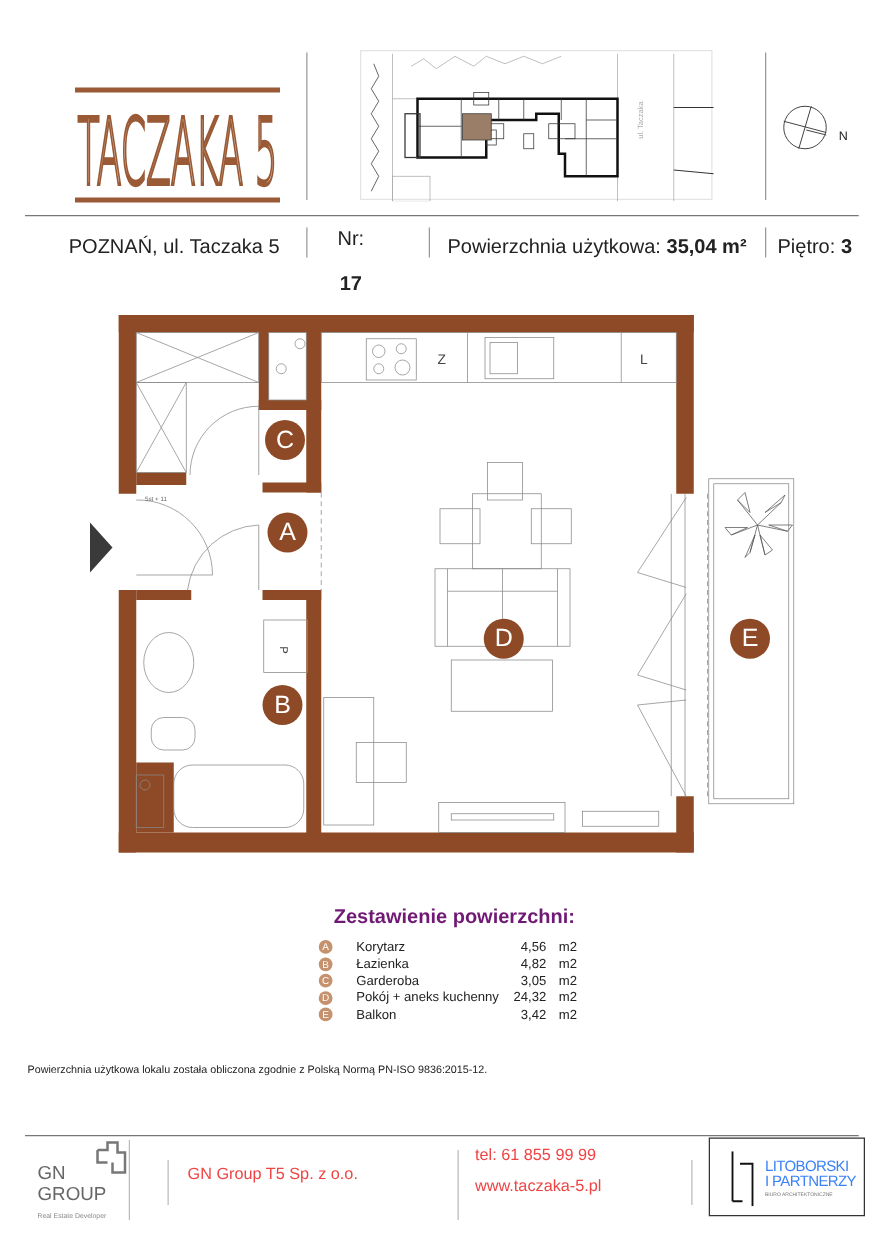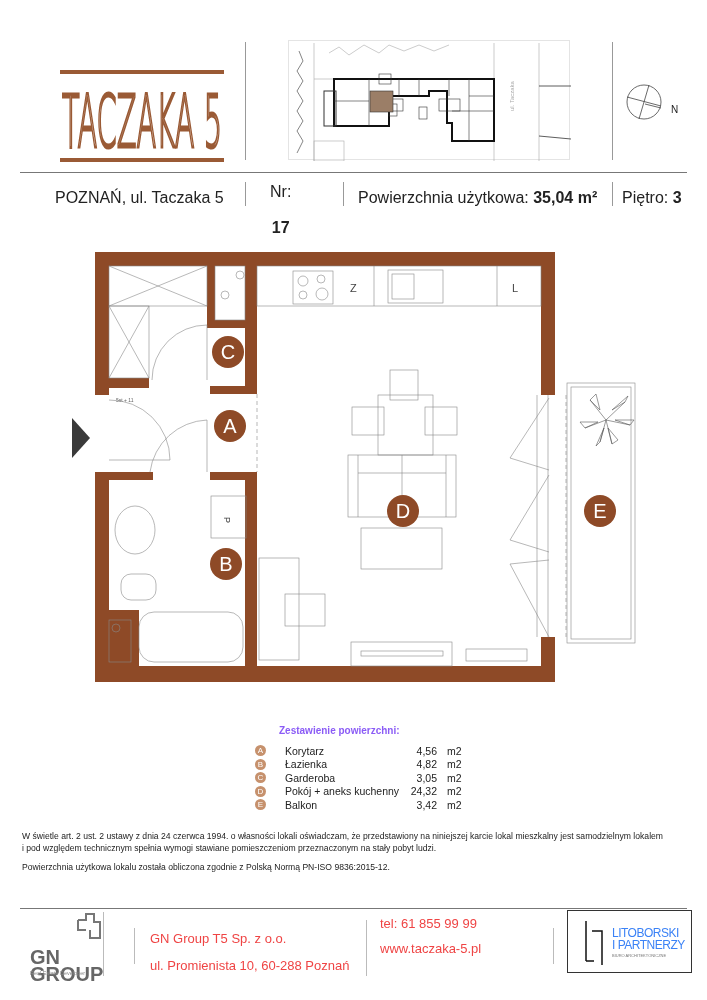--- a/index.html
+++ b/index.html
@@ -23,21 +23,21 @@
   
   .plan { left: 0; top: 230px; width: 707px; height: 470px; }
   .room-badge {
     position: absolute; width: 32px; height: 32px; border-radius: 50%;
     background: #8e4a27; color: #fff; font-size: 20px;
     display: flex; align-items: center; justify-content: center;
     font-family: "Liberation Sans", sans-serif;
   }
 
   .summary { left: 255px; top: 725px; width: 220px; }
-  .summary-title { font-weight: bold; font-size: 10px; margin-left: 24px; margin-bottom: 8px; color: #8b5cf6; }
+  .summary-title { font-weight: bold; font-size: 16px; margin-left: 12px; margin-bottom: 8px; color: #701a75; }
   .sum-row { display: flex; align-items: center; font-size: 10.5px; height: 13.5px; color: #222; }
   .sum-dot { width: 11px; height: 11px; border-radius: 50%; background: #c6916d; color: #fff; font-size: 8px; display:flex; align-items:center; justify-content:center; margin-right: 19px; }
   .sum-name { width: 118px; }
   .sum-val { width: 34px; text-align: right; margin-right: 10px; }
 
   .legal { left: 22px; top: 830px; width: 670px; font-size: 8.6px; color: #222; line-height: 12px; }
   .legal p { margin-bottom: 7px; }
 
   .footer-text { font-size: 13px; color: #ef4444; line-height: 22px; }
 </style>
@@ -273,43 +273,41 @@
   <div class="sum-row">
     <span class="sum-dot">E</span>
     <span class="sum-name">Balkon</span>
     <span class="sum-val">3,42</span>
     <span>m2</span>
   </div>
 </div>
 
 <div class="abs legal">
   <p>
-    <span>W świetle art. 2 ust. 2 ustawy z dnia 24 czerwca 1994. o własności lokali oświadczam, że przedstawiony na niniejszej karcie lokal mieszkalny jest samodzielnym lokalem</span><br>
-    <span>i pod względem technicznym spełnia wymogi stawiane pomieszczeniom przeznaczonym na stały pobyt ludzi.</span>
+    <br>
   </p>
   <p>Powierzchnia użytkowa lokalu została obliczona zgodnie z Polską Normą PN-ISO 9836:2015-12.</p>
 </div>
 <div class="hline" style="left:20px; top:908px; width:667px;"></div>
 
 <div class="abs" style="left:30px; top:912px; width:75px; height:66px;">
   <svg class="abs" style="left:40px; top:0;" width="32" height="30" viewBox="0 0 32 30">
     <path d="M8,8 L16,8 L16,2 L24,2 L24,10 L30,10 L30,26 L20,26 L20,18 M8,8 L8,18 L16,18" fill="none" stroke="#777" stroke-width="2"></path>
   </svg>
-  <div class="abs" style="left:0; top:18px; font-size:20px; line-height:17px; color:#666; font-weight:bold;margin-top:19px;">
+  <div class="abs" style="left:0; top:18px; font-size:15px; line-height:17px; color:#666; font-weight:normal;">
     <div>GN</div>
     <div>GROUP</div>
   </div>
   <div class="abs" style="left:0; top:58px; font-size:5.5px; color:#888; white-space:nowrap;">Real Estate Developer</div>
 </div>
 <div class="vline" style="left:103px; top:912px; height:64px; background:#bbb;"></div>
 <div class="vline" style="left:134px; top:928px; height:36px; background:#bbb;"></div>
 
 <div class="abs footer-text" style="left:150px; top:925px; font-size:13px; line-height:27px;">
   <div>GN Group T5 Sp. z o.o.</div>
-  <div>ul. Promienista 10, 60-288 Poznań</div>
 </div>
 
 <div class="vline" style="left:366px; top:920px; height:56px; background:#bbb;"></div>
 
 <div class="abs footer-text" style="left:380px; top:911px; line-height:25px;">
   <div>tel: 61 855 99 99</div>
   <div>www.taczaka-5.pl</div>
 </div>
 
 <div class="vline" style="left:553px; top:928px; height:36px; background:#bbb;"></div>

